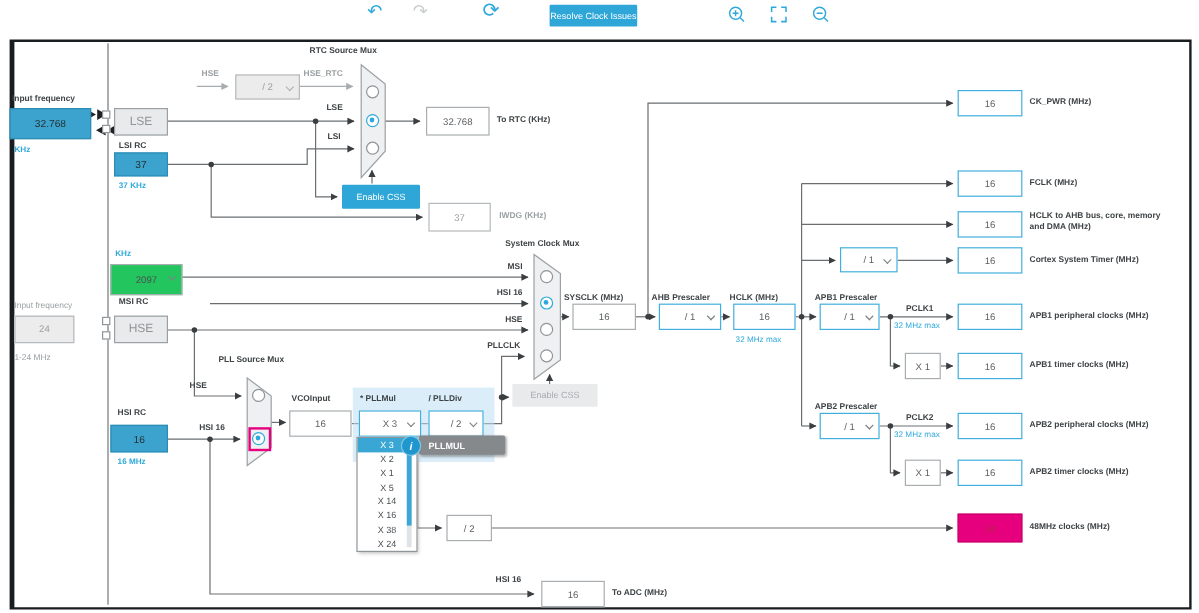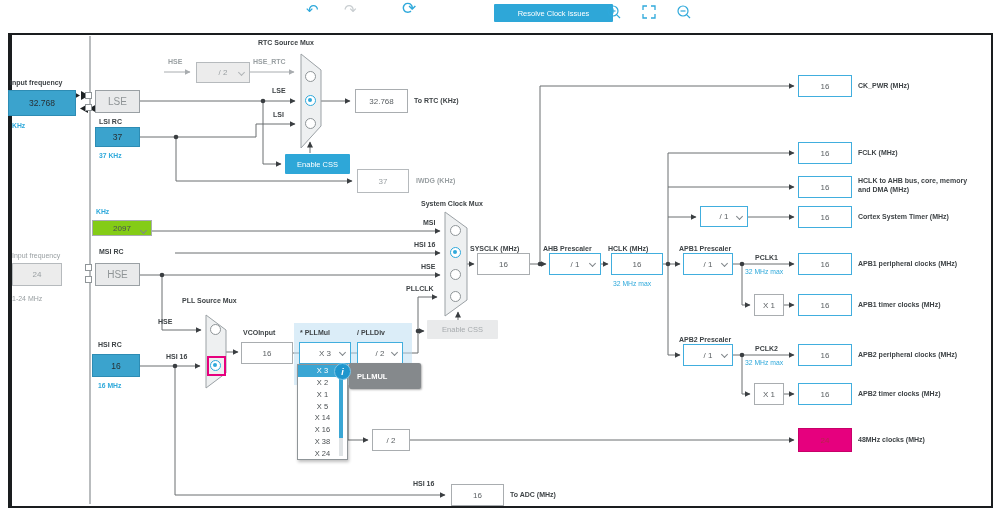--- a/index.html
+++ b/index.html
@@ -48,21 +48,21 @@
   .canvasframe{position:absolute;left:8px;top:33px;width:979px;height:471px;border:2px solid #1a1d1f;border-left-width:4px}
   .sq{position:absolute;width:7px;height:7px;background:#fff;border:1px solid #8f9598;box-sizing:border-box}
 </style>
 </head>
 <body>
 <div id="stage">
 
 <span class="tb abs" style="left:306px;top:2px">↶</span>
 <span class="tb gray abs" style="left:344px;top:2px">↷</span>
 <span class="tb abs" style="left:402px;top:1px;font-size:17px">⟳</span>
-<div class="btn" style="left:494px;top:4px;width:119px;height:18px">Resolve Clock Issues</div>
+<div class="btn" style="left:458px;top:4px;width:73px;height:18px">Resolve Clock Issues</div>
 <span class="abs" style="left:606px;top:4px">
   <svg width="16" height="16">
         <circle cx="7" cy="7" r="5" fill="none" stroke="#2fa9db" stroke-width="1.2"></circle>
         <line x1="10.8" y1="10.8" x2="14" y2="14" stroke="#2fa9db" stroke-width="1.2"></line>
         <line x1="4.5" y1="7" x2="9.5" y2="7" stroke="#2fa9db" stroke-width="1.2"></line>
         <line x1="7" y1="4.5" x2="7" y2="9.5" stroke="#2fa9db" stroke-width="1.2"></line>
       </svg>
 </span>
 <span class="abs" style="left:641px;top:4px">
   <svg width="16" height="16">
@@ -170,21 +170,21 @@
 <div class="lbl" style="left:10px;top:79px">Input frequency</div>
 <div class="box fill" style="left:8px;top:90px;width:68px;height:26px">32.768</div>
 <div class="lblb" style="left:12px;top:122px;font-weight:bold">KHz</div>
 
 <div class="box osc" style="left:95px;top:90px;width:45px;height:23px">LSE</div>
 <div class="lbl" style="left:99px;top:118px">LSI RC</div>
 <div class="box fill" style="left:95px;top:127px;width:45px;height:20px">37</div>
 <div class="lblb" style="left:99px;top:152px;font-weight:bold">37 KHz</div>
 
 <div class="lblb" style="left:96px;top:208px;font-weight:bold">KHz</div>
-<div class="box dd" style="left:92px;top:220px;width:60px;height:16px;background:#84cc16;color:#4a4f52">
+<div class="box dd" style="left:92px;top:220px;width:60px;height:26px;background:#22c55e;color:#4a4f52">
   <span>2097</span>
       <span class="chev"></span>
 </div>
 <div class="lbl" style="left:99px;top:248px">MSI RC</div>
 
 <div class="lbl gray" style="left:12px;top:252px;font-weight:normal">Input frequency</div>
 <div class="box dis" style="left:12px;top:263px;width:50px;height:23px">24</div>
 <div class="lbl gray" style="left:12px;top:295px;font-weight:normal">1-24 MHz</div>
 <div class="box osc" style="left:95px;top:263px;width:45px;height:23px">HSE</div>
 
@@ -250,21 +250,21 @@
   <div class="it">X 1</div>
   <div class="it">X 5</div>
   <div class="it">X 14</div>
   <div class="it">X 16</div>
   <div class="it">X 38</div>
   <div class="it">X 24</div>
 </div>
 <div class="abs" style="left:339px;top:366px;width:4px;height:90px;background:#dfe3e5;z-index:6"></div>
 <div class="abs" style="left:339px;top:366px;width:4px;height:72px;background:#3aa6d4;z-index:7"></div>
 
-<div class="tip" style="left:349px;top:363px;width:64px;height:26px">PLLMUL</div>
+<div class="tip" style="left:349px;top:363px;width:64px;height:16px">PLLMUL</div>
 <div class="tipico" style="left:334px;top:363px">i</div>
 
 <div class="lbl" style="left:543px;top:245px">AHB Prescaler</div>
 <div class="box dd bblue" style="left:549px;top:253px;width:52px;height:22px;background:#fff">
   <span>/ 1</span>
       <span class="chev"></span>
 </div>
 <div class="lbl" style="left:608px;top:245px">HCLK (MHz)</div>
 <div class="box bblue" style="left:611px;top:253px;width:52px;height:22px">16</div>
 <div class="lblb" style="left:613px;top:280px">32 MHz max</div>

